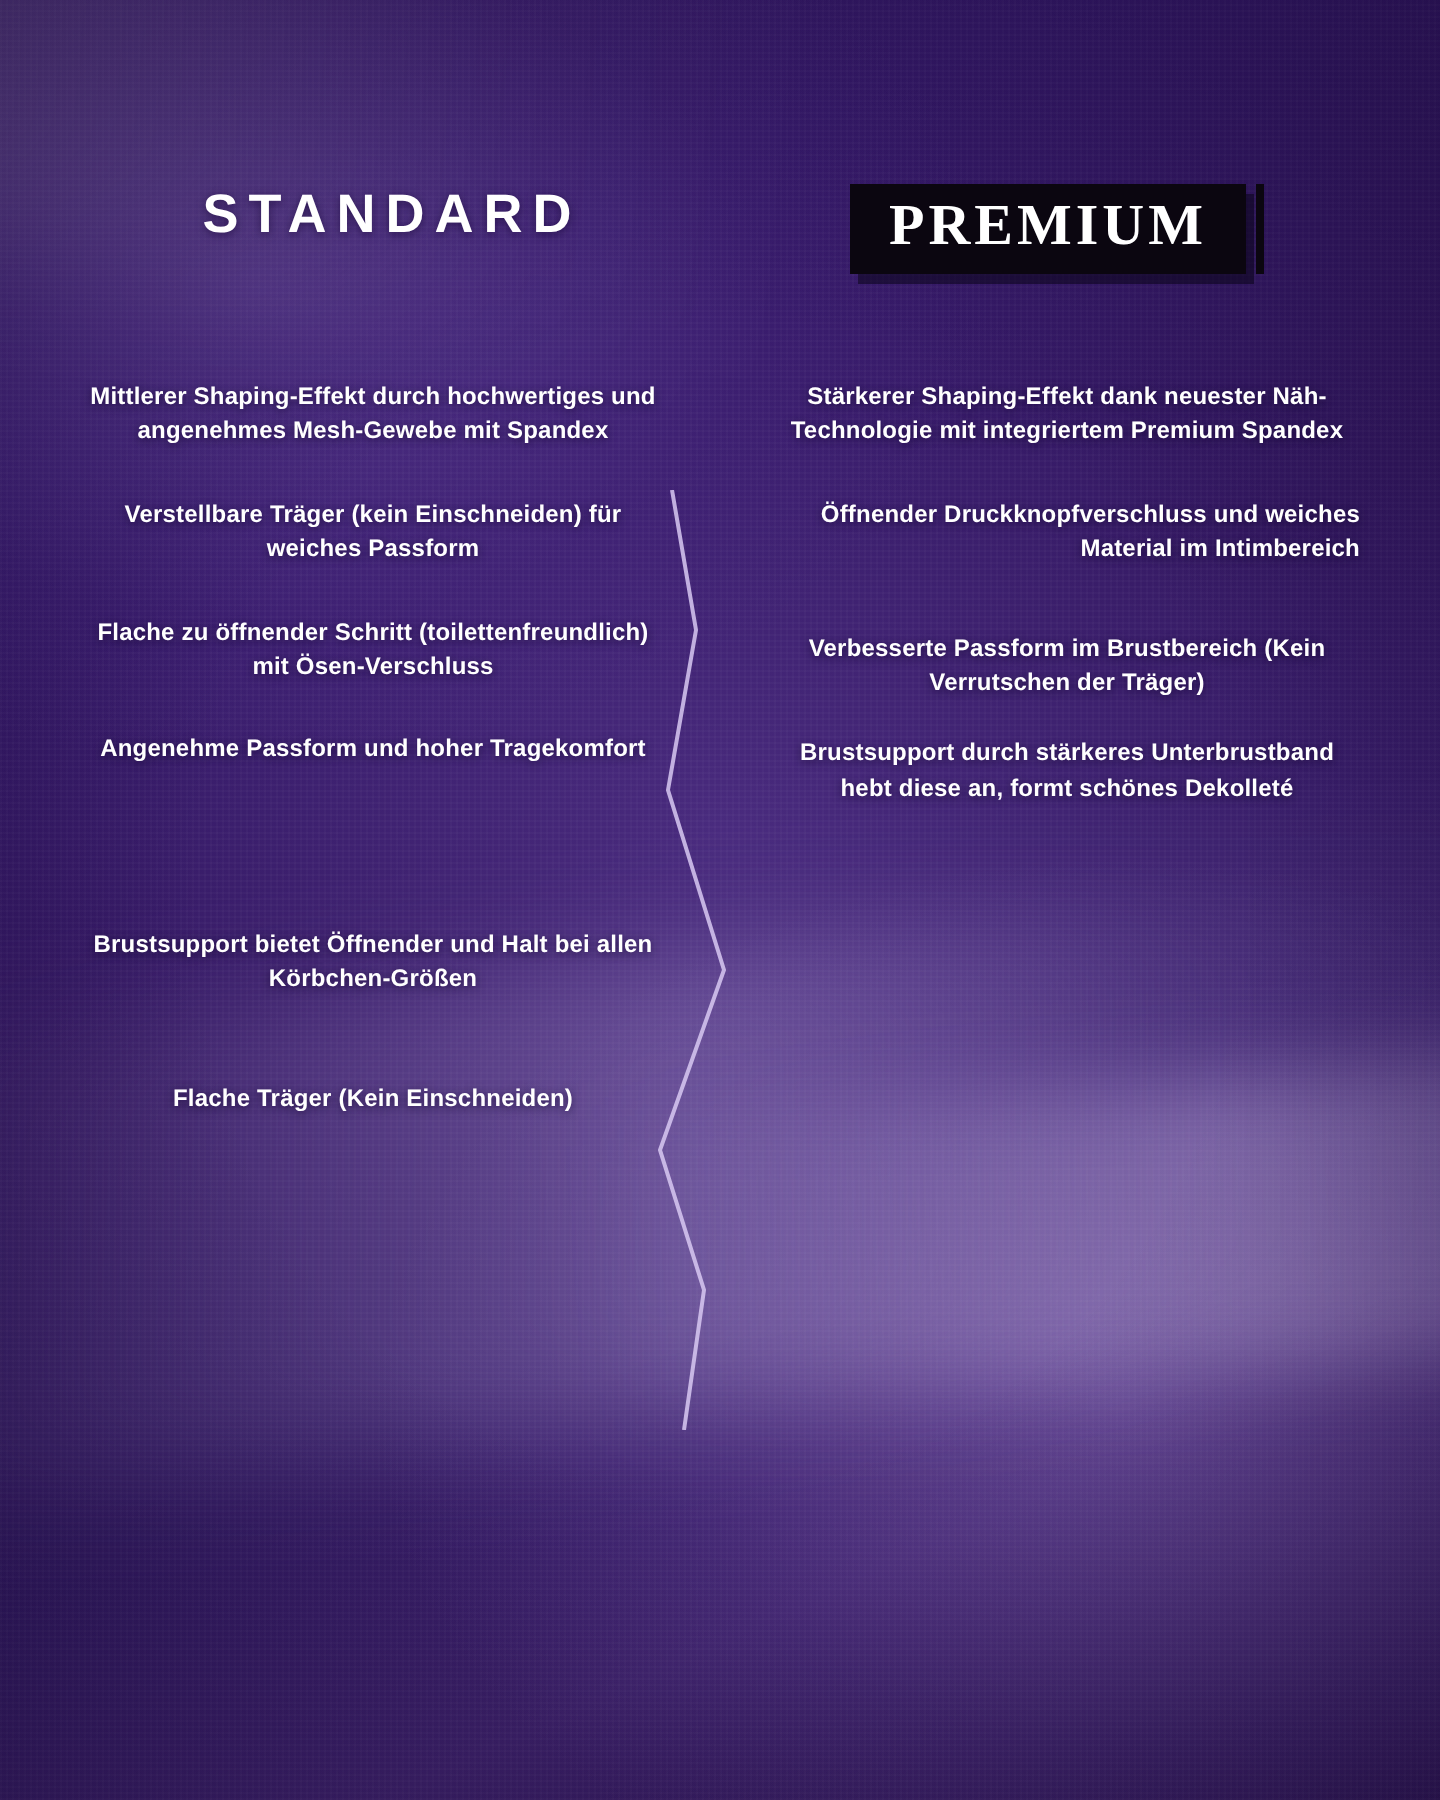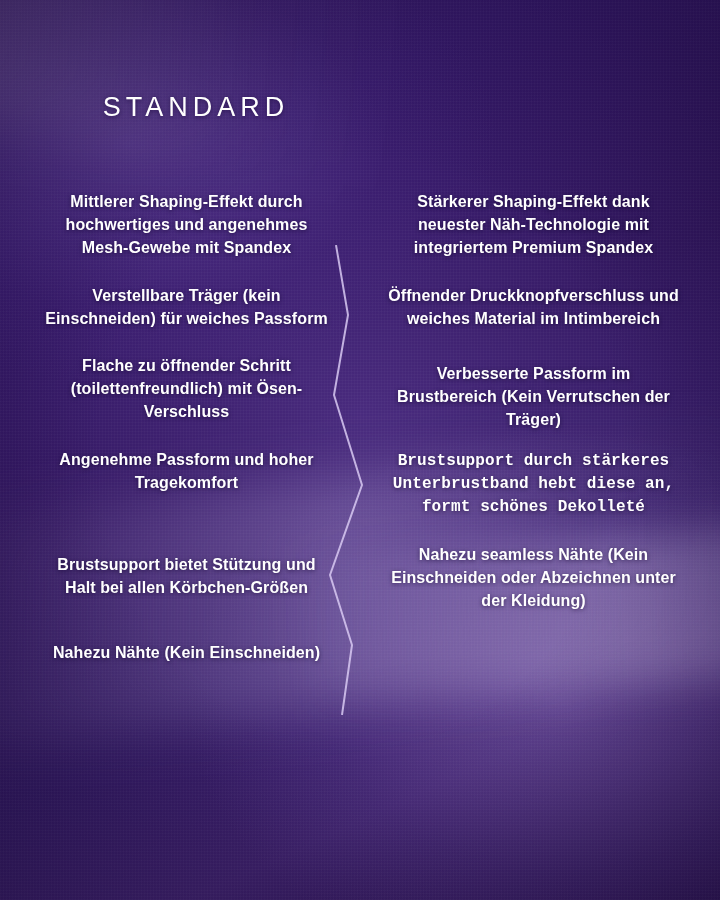--- a/index.html
+++ b/index.html
@@ -90,21 +90,21 @@
     box-sizing: border-box;
   }
   .col-head {
     width: 300px;
     text-align: center;
   }
   .standard-title {
     color: #ffffff;
     font-size: 27px;
     letter-spacing: 5px;
-    font-weight: 400;
+    font-weight: 700;
     font-family: "Liberation Sans", sans-serif;
     text-shadow: 0 1px 4px rgba(20,4,50,0.55);
   }
   .premium-wrap {
     display: inline-block;
     position: relative;
     background: #0b0610;
     padding: 5px 20px 7px 20px;
     box-shadow: 4px 5px 0 rgba(10,4,24,0.55);
   }
@@ -144,21 +144,21 @@
     justify-content: space-between;
     padding: 0 34px;
     box-sizing: border-box;
   }
   .col {
     width: 305px;
   }
   .feature {
     color: #ffffff;
     text-align: center;
-    font-size: 16px;
+    font-size: 12px;
     line-height: 1.45;
     font-weight: 700;
     letter-spacing: 0.1px;
     text-shadow: 0 1px 4px rgba(16,4,44,0.6);
     margin-bottom: 24px;
   }
   .col-left .feature { padding: 0 8px; }
   .col-right .feature { padding: 0 6px; }
 </style>
 </head>
@@ -169,40 +169,45 @@
   <div class="texture"></div>
   <div class="sheen-c"></div>
   <div class="sheen-a"></div>
   <div class="sheen-b"></div>
   <div class="vignette"></div>
 
   <div class="headers">
     <div class="col-head">
       <span class="standard-title">STANDARD</span>
     </div>
+    <div class="col-head">
+      <span class="premium-wrap">
+        <span class="premium-title">PREMIUM</span>
+        <span class="premium-bar"></span>
+      </span>
+    </div>
   </div>
 
   <div class="divider">
     <svg width="90" height="470" viewBox="0 0 90 470" fill="none" xmlns="http://www.w3.org/2000/svg">
       <polyline points="18,0 30,70 16,150 44,240 12,330 34,400 24,470" stroke="#d8c9f2" stroke-opacity="0.85" stroke-width="2" fill="none"></polyline>
     </svg>
   </div>
 
   <div class="columns">
     <div class="col col-left">
       <div class="feature">Mittlerer Shaping-Effekt durch hochwertiges und angenehmes Mesh-Gewebe mit Spandex</div>
       <div class="feature">Verstellbare Träger (kein Einschneiden) für weiches Passform</div>
       <div class="feature">Flache zu öffnender Schritt (toilettenfreundlich) mit Ösen-Verschluss</div>
-      <div class="feature" style="margin-bottom:59px;">Angenehme Passform und hoher Tragekomfort</div>
-      <div class="feature" style="margin-bottom:42px;">Brustsupport bietet Stützung und Halt bei allen Körbchen-Größen</div>
-      <div class="feature">Nahezu Nähte (Kein Einschneiden)</div>
+      <div class="feature" style="margin-bottom:80px;">Angenehme Passform und hoher Tragekomfort</div>
+      <div class="feature" style="margin-bottom:42px;">Brustsupport bietet Öffnender und Halt bei allen Körbchen-Größen</div>
+      <div class="feature">Flache Träger (Kein Einschneiden)</div>
     </div>
 
     <div class="col col-right">
       <div class="feature">Stärkerer Shaping-Effekt dank neuester Näh-Technologie mit integriertem Premium Spandex</div>
-      <div class="feature" style="margin-bottom:32px;">Öffnender Druckknopfverschluss und weiches Material im Intimbereich</div>
+      <div class="feature" style="margin-bottom:32px;text-align:right;">Öffnender Druckknopfverschluss und weiches Material im Intimbereich</div>
       <div class="feature" style="margin-bottom:18px;">Verbesserte Passform im Brustbereich (Kein Verrutschen der Träger)</div>
-      <div class="feature" style="margin-bottom:24px;font-family:Liberation Mono, monospace;">Brustsupport durch stärkeres Unterbrustband hebt diese an, formt schönes Dekolleté</div>
-      <div class="feature">Nahezu seamless Nähte (Kein Einschneiden oder Abzeichnen unter der Kleidung)</div>
+      <div class="feature" style="margin-bottom:24px;">Brustsupport durch stärkeres Unterbrustband hebt diese an, formt schönes Dekolleté</div>
     </div>
   </div>
 
 </div>
 
 </body></html>

